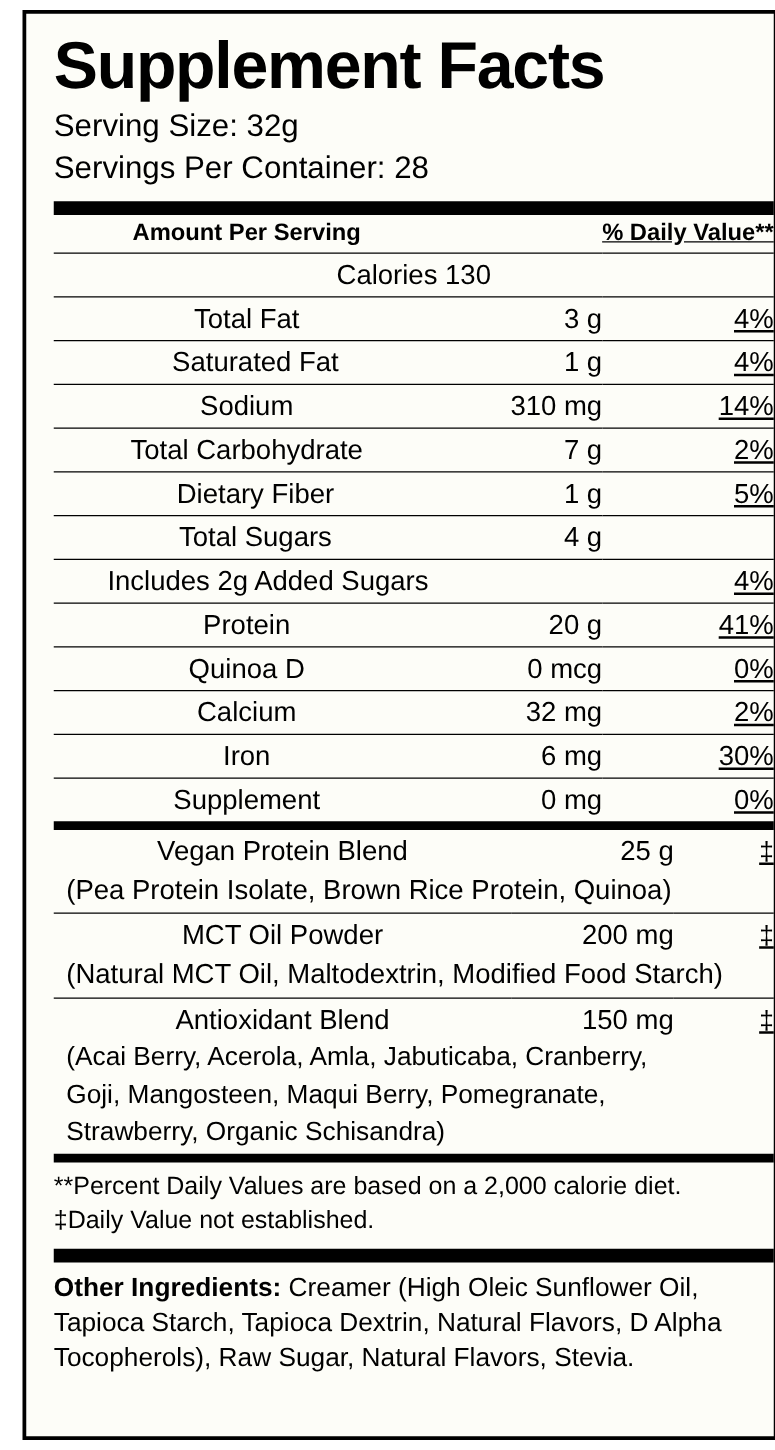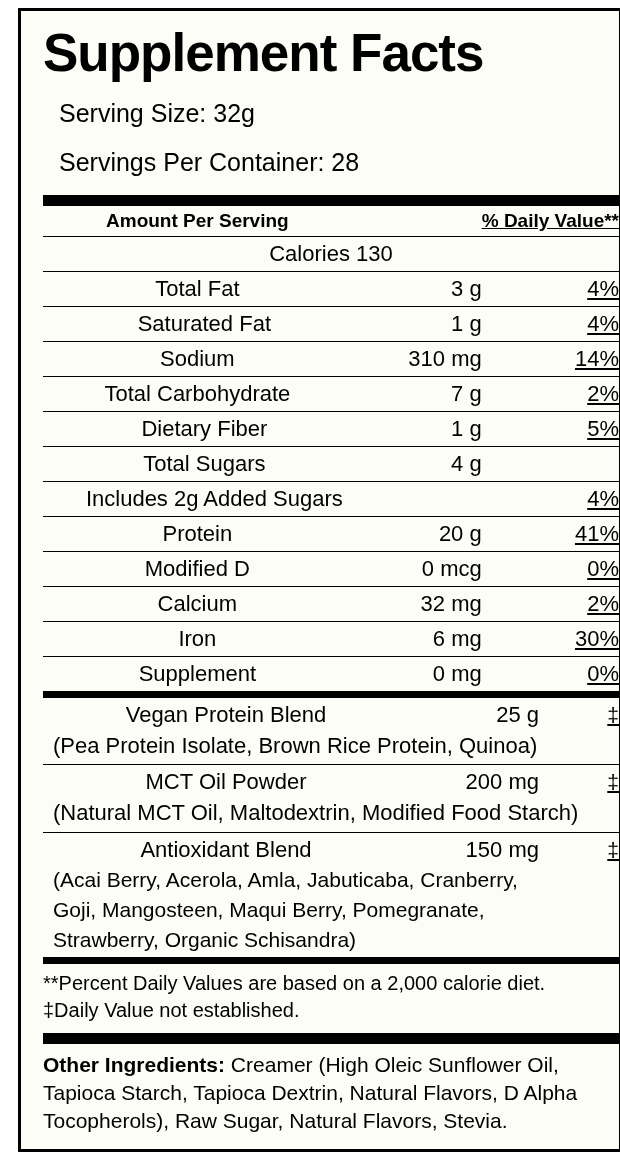--- a/index.html
+++ b/index.html
@@ -39,21 +39,21 @@
     font-size: 53px;
     font-weight: bold;
     letter-spacing: -1px;
     line-height: 1.05;
     margin: 0 0 4px 0;
     white-space: nowrap;
   }
   .serving-line {
     font-size: 25px;
     line-height: 1.32;
-    margin: 16px;
+    margin: 0;
   }
   .rule-thick {
     border-top: 11px solid #000;
     margin-top: 10px;
   }
   .rule-med {
     border-top: 7px solid #000;
   }
   table.nutri {
     width: 100%;
@@ -165,21 +165,21 @@
           <td class="col-name ind2">Includes 2g Added Sugars</td>
           <td class="col-amt"></td>
           <td class="col-dv">4%</td>
         </tr>
         <tr>
           <td class="col-name">Protein</td>
           <td class="col-amt">20 g</td>
           <td class="col-dv">41%</td>
         </tr>
         <tr>
-          <td class="col-name">Modified D</td>
+          <td class="col-name">Quinoa D</td>
           <td class="col-amt">0 mcg</td>
           <td class="col-dv">0%</td>
         </tr>
         <tr>
           <td class="col-name">Calcium</td>
           <td class="col-amt">32 mg</td>
           <td class="col-dv">2%</td>
         </tr>
         <tr>
           <td class="col-name">Iron</td>

